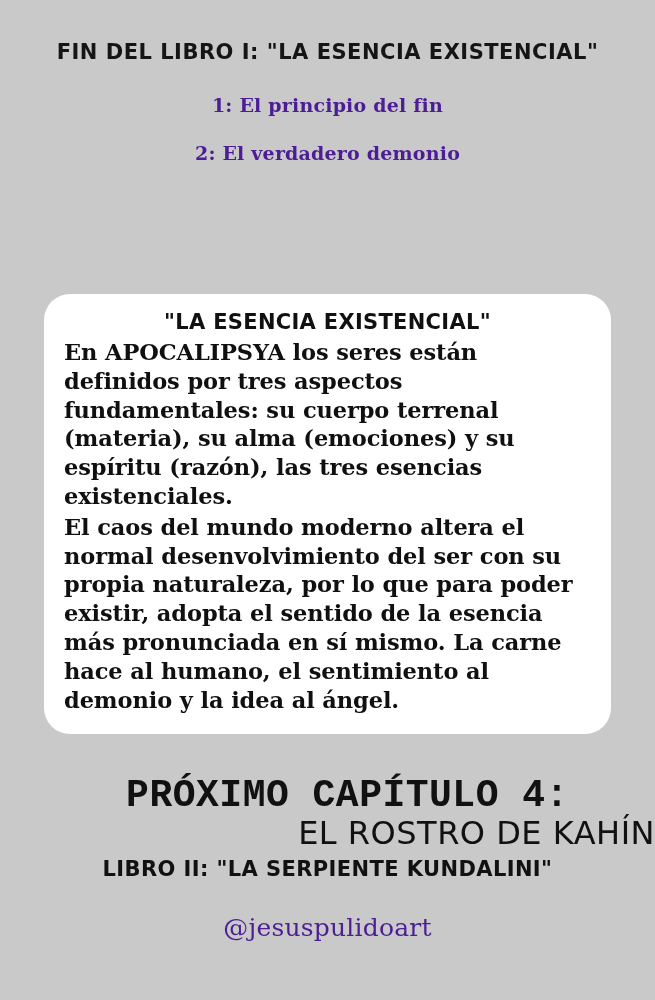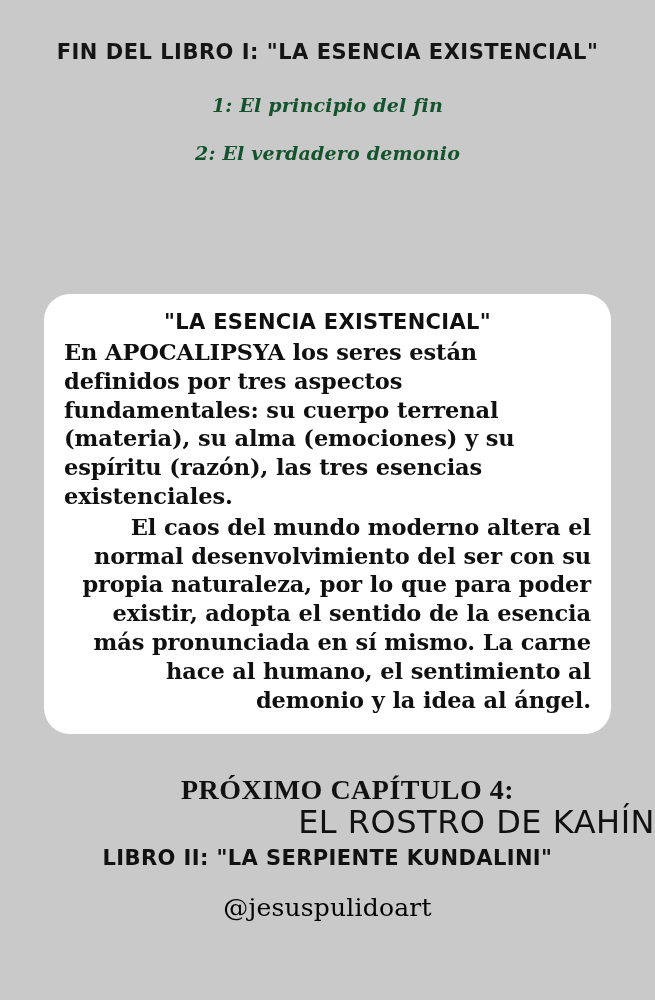--- a/index.html
+++ b/index.html
@@ -32,24 +32,23 @@
     font-weight: bold;
     font-size: 21px;
     letter-spacing: 0.5px;
     color: #151515;
     margin-bottom: 30px;
   }
   .chapter-line {
     font-family: "DejaVu Serif", serif;
     font-weight: bold;
     font-size: 19px;
-    color: #14532d;
+    color: #4c1d95;
     margin-bottom: 26px;
     letter-spacing: 0.2px;
-    font-style: italic;
   }
   .chapter-line:last-child {
     margin-bottom: 0;
   }
 
   
   .panel {
     position: absolute;
     left: 44px;
     top: 294px;
@@ -73,36 +72,35 @@
     font-size: 22.5px;
     line-height: 1.28;
     color: #101010;
     margin: 0;
     text-align: left;
     letter-spacing: -0.1px;
     font-weight: bold;
   }
   .panel-p + .panel-p {
     margin-top: 2px;
-    text-align: right;
   }
 
   
   .bottom-block {
     position: absolute;
     left: 0;
     right: 0;
     top: 775px;
     text-align: center;
     color: #111;
   }
   .next-chapter-1 {
-    font-family: Liberation Serif, serif;
+    font-family: Liberation Mono, monospace;
     font-weight: bold;
-    font-size: 28px;
+    font-size: 38px;
     letter-spacing: 0.5px;
     line-height: 1.08;
     padding-left: 40px;
   }
   .next-chapter-2 {
     font-family: "DejaVu Sans", sans-serif;
     font-weight: normal;
     font-size: 32px;
     letter-spacing: 0.5px;
     line-height: 1.08;
@@ -112,22 +110,22 @@
   .book-two {
     font-family: "DejaVu Sans", sans-serif;
     font-weight: bold;
     font-size: 21px;
     letter-spacing: 0.4px;
     margin-top: 6px;
   }
   .handle {
     font-family: "DejaVu Serif", serif;
     font-size: 25px;
-    color: #000000;
-    margin-top: 23px;
+    color: #4c1d95;
+    margin-top: 32px;
     letter-spacing: 0.2px;
   }
 </style>
 </head>
 <body>
 
 <div class="page">
 
   <div class="top-block">
     <div class="book-end-title">FIN DEL LIBRO I: "LA ESENCIA EXISTENCIAL"</div>

